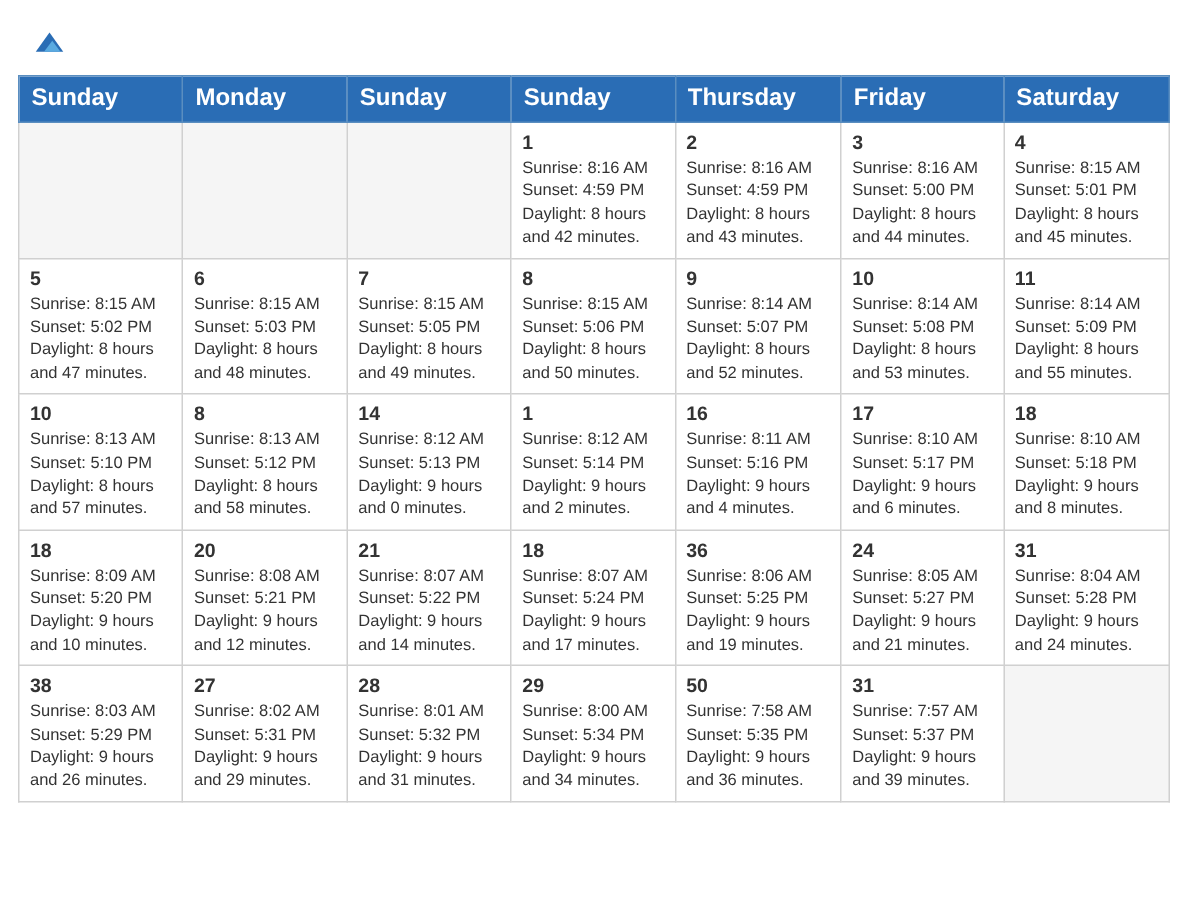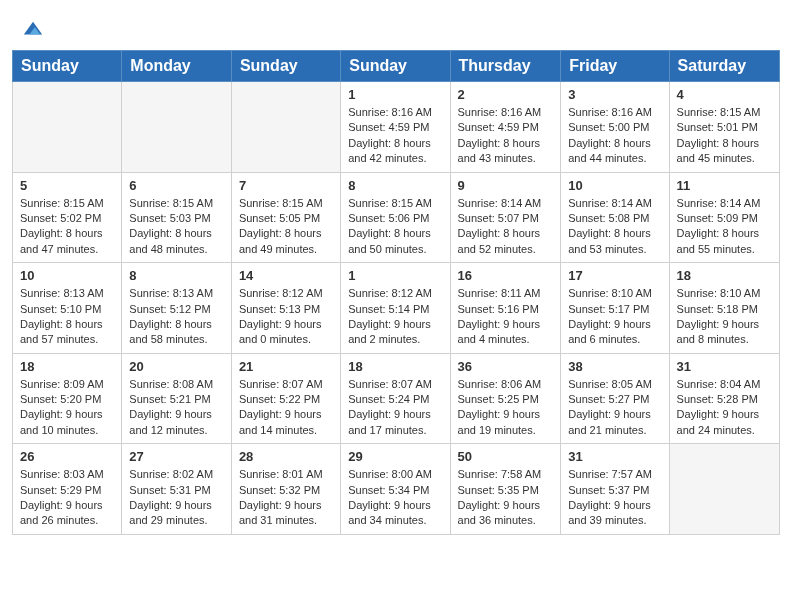--- a/index.html
+++ b/index.html
@@ -238,31 +238,31 @@
             </td>
             <td>
               <span class="day-num">18</span>
               <div class="day-info">Sunrise: 8:07 AM<br>Sunset: 5:24 PM<br>Daylight: 9 hours and 17 minutes.</div>
             </td>
             <td>
               <span class="day-num">36</span>
               <div class="day-info">Sunrise: 8:06 AM<br>Sunset: 5:25 PM<br>Daylight: 9 hours and 19 minutes.</div>
             </td>
             <td>
-              <span class="day-num">38</span>
+              <span class="day-num">24</span>
               <div class="day-info">Sunrise: 8:05 AM<br>Sunset: 5:27 PM<br>Daylight: 9 hours and 21 minutes.</div>
             </td>
             <td>
               <span class="day-num">31</span>
               <div class="day-info">Sunrise: 8:04 AM<br>Sunset: 5:28 PM<br>Daylight: 9 hours and 24 minutes.</div>
             </td>
           </tr>
           <tr class="week-row">
             <td>
-              <span class="day-num">26</span>
+              <span class="day-num">38</span>
               <div class="day-info">Sunrise: 8:03 AM<br>Sunset: 5:29 PM<br>Daylight: 9 hours and 26 minutes.</div>
             </td>
             <td>
               <span class="day-num">27</span>
               <div class="day-info">Sunrise: 8:02 AM<br>Sunset: 5:31 PM<br>Daylight: 9 hours and 29 minutes.</div>
             </td>
             <td>
               <span class="day-num">28</span>
               <div class="day-info">Sunrise: 8:01 AM<br>Sunset: 5:32 PM<br>Daylight: 9 hours and 31 minutes.</div>
             </td>

